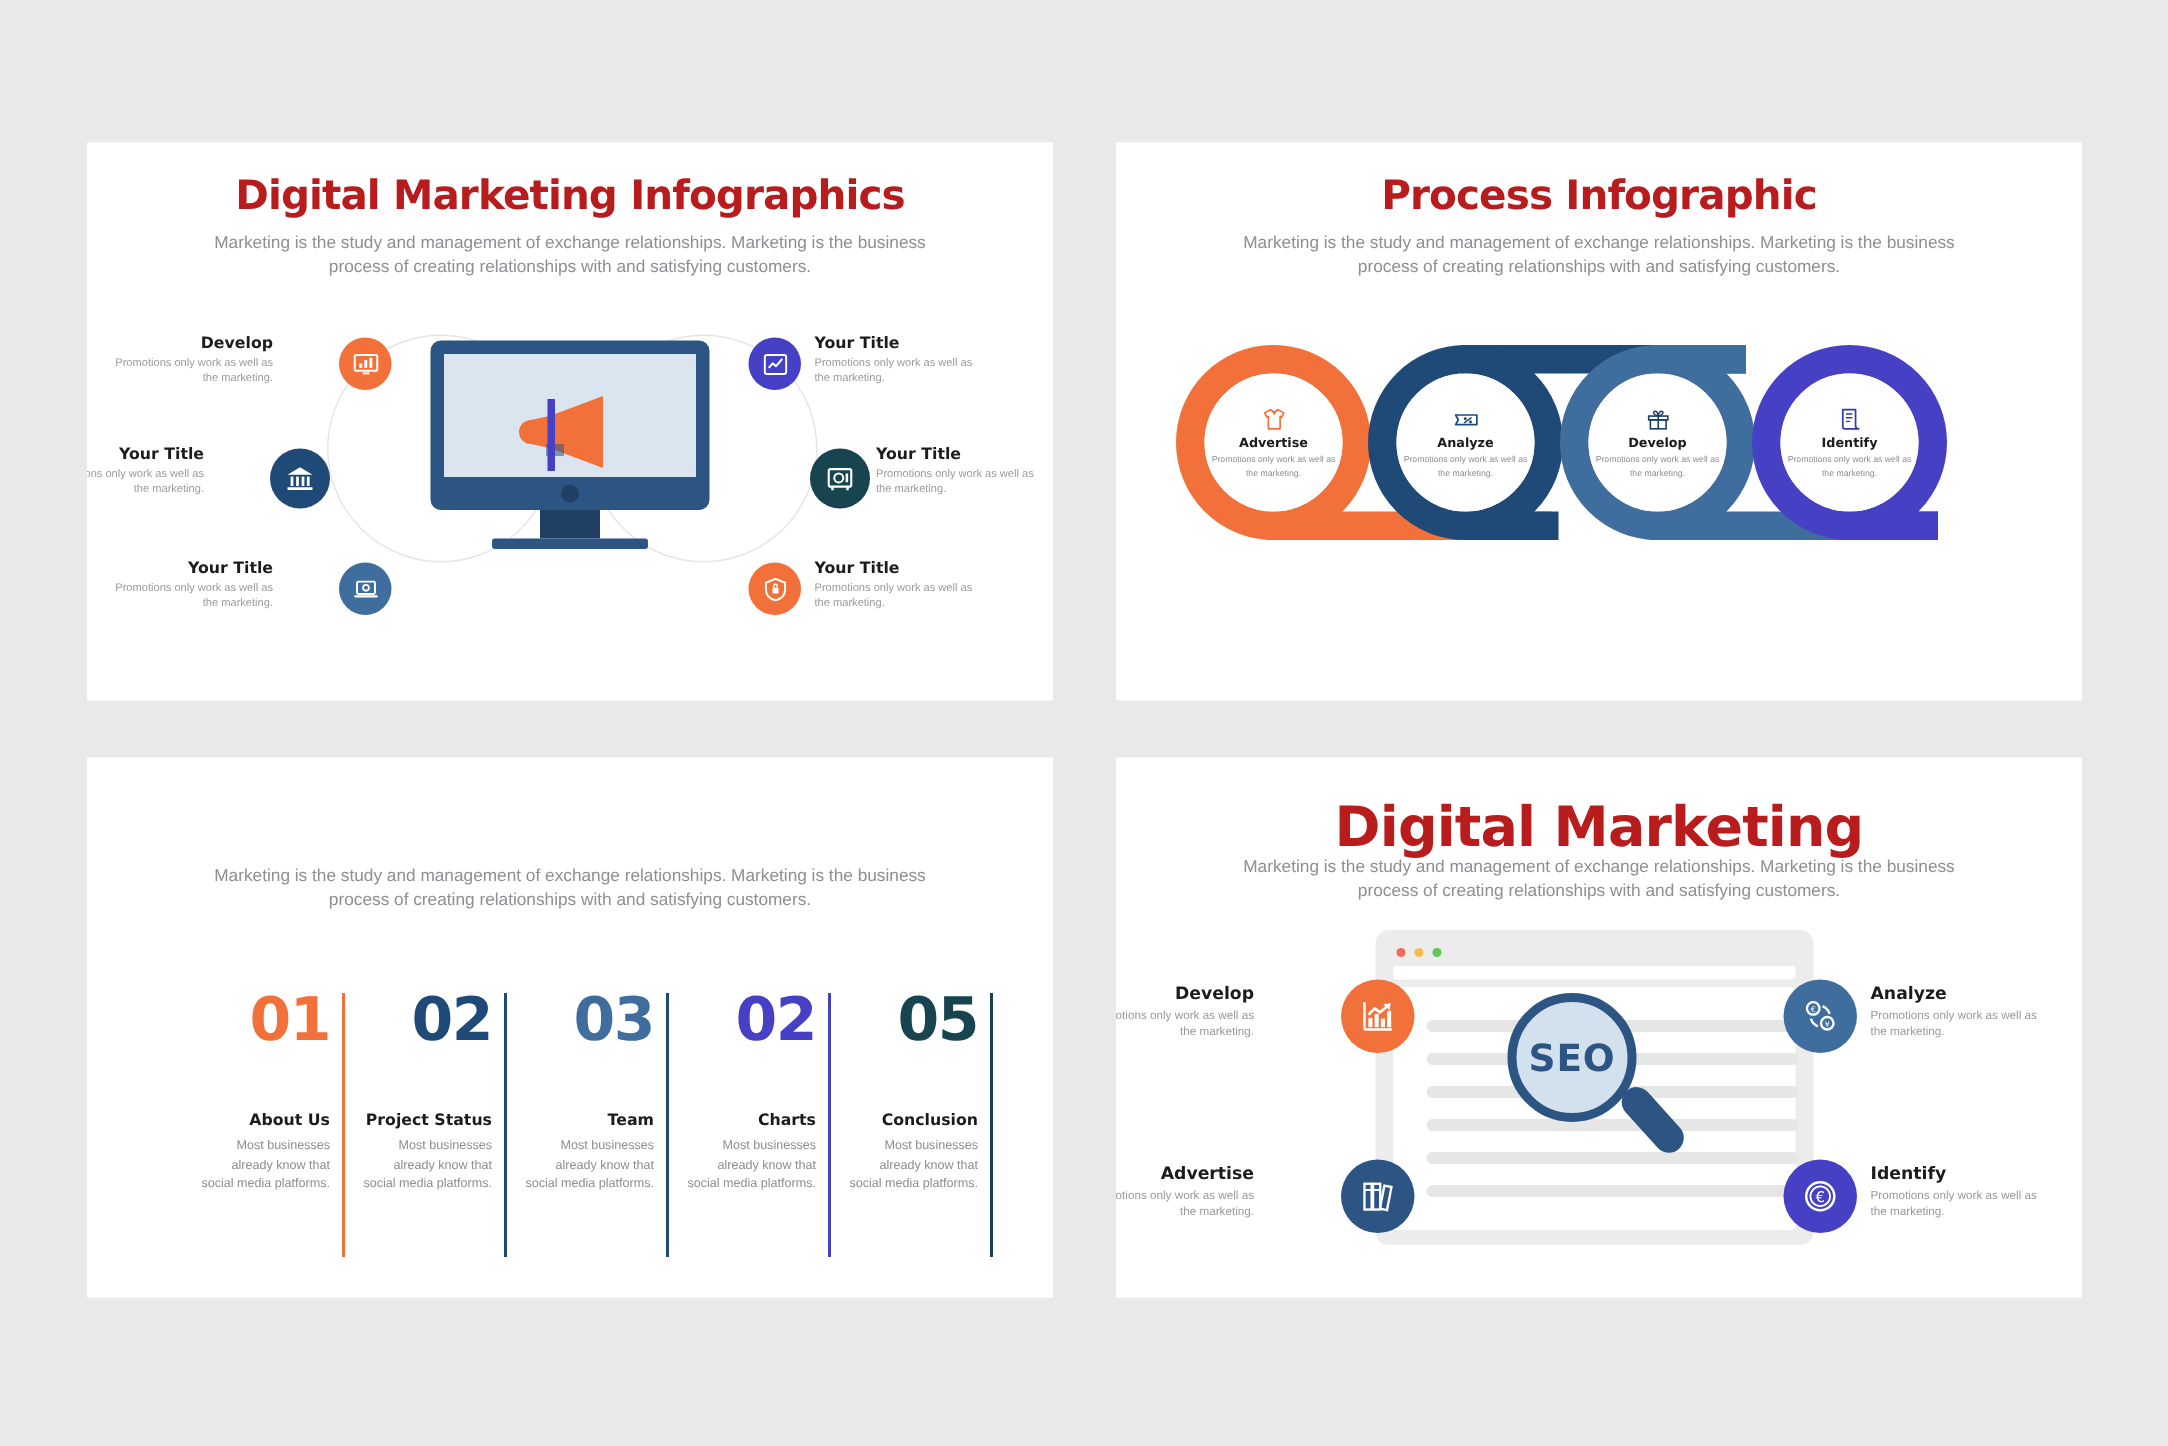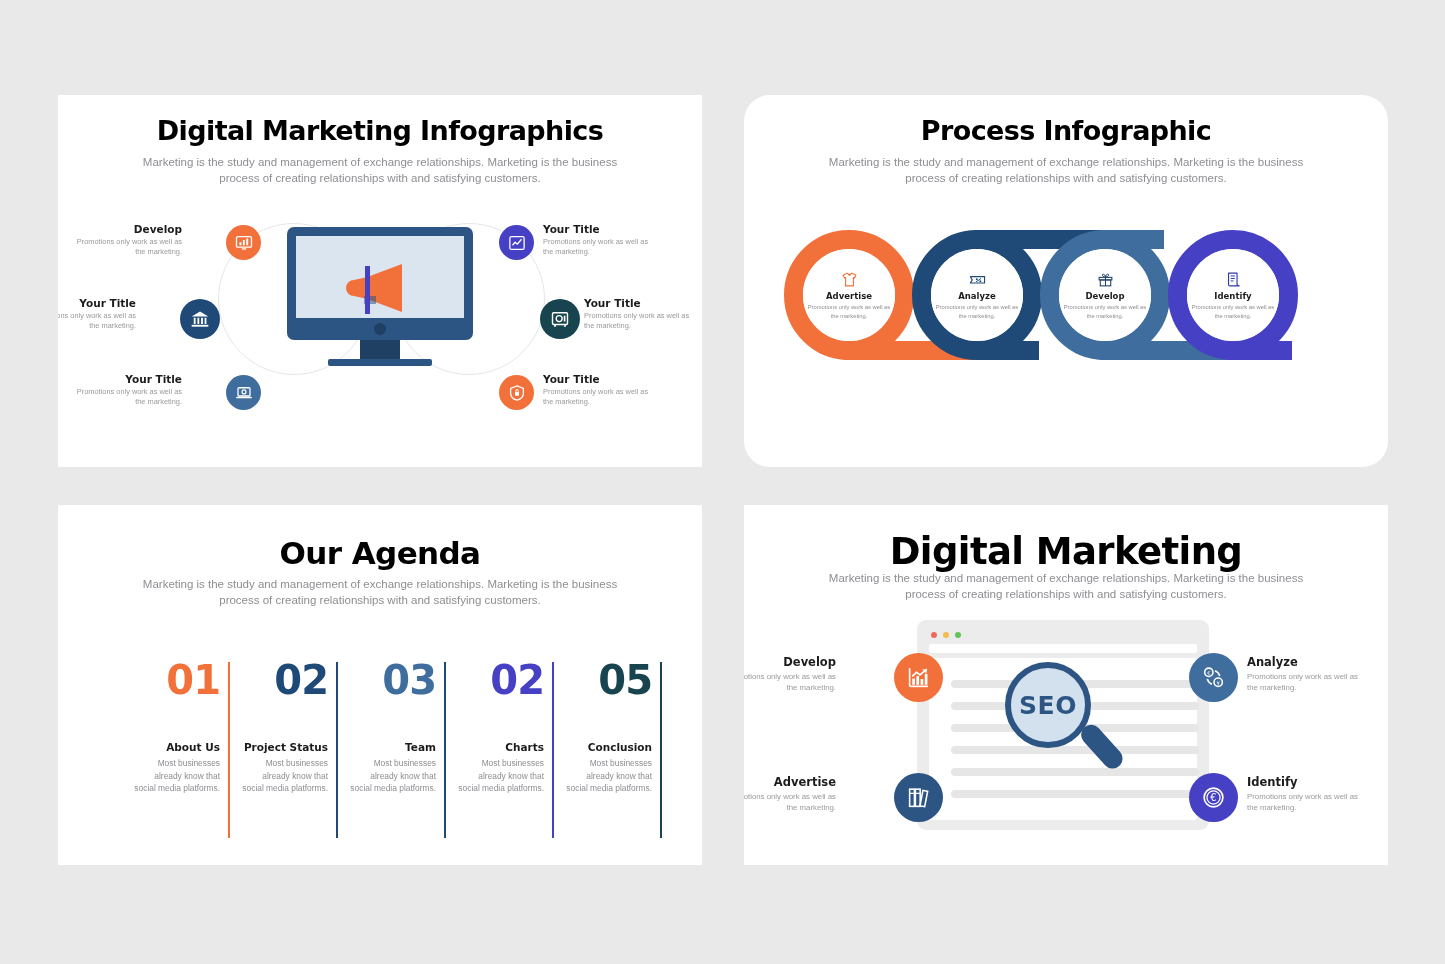--- a/index.html
+++ b/index.html
@@ -10,27 +10,27 @@
     overflow:hidden;
   }
   .canvas{position:relative;width:1445px;height:964px;}
 
   .slide{
     position:absolute;
     background:#ffffff;
     overflow:hidden;
   }
   #slide-1{left:58px;top:95px;width:644px;height:372px;}
-  #slide-2{left:744px;top:95px;width:644px;height:372px;border-radius:26px;}
+  #slide-2{left:744px;top:95px;width:644px;height:372px;}
   #slide-3{left:58px;top:505px;width:644px;height:360px;}
   #slide-4{left:744px;top:505px;width:644px;height:360px;}
 
   .s-title{
     position:absolute;left:0;right:0;text-align:center;
-    font-weight:bold;color:#000000;
+    font-weight:bold;color:#b91c1c;
     font-family:"DejaVu Sans", sans-serif;
     letter-spacing:-0.6px;
   }
   .s-sub{
     position:absolute;left:50%;transform:translateX(-50%);
     text-align:center;color:#8e8e93;line-height:1.35;
   }
 
   
   #slide-1 .s-title{top:20px;font-size:27px;}
@@ -360,21 +360,20 @@
             </svg>
           </div>
           <div class="proc-label">Identify</div>
           <div class="proc-desc">Promotions only work as well as the marketing.</div>
         </div>
       </div>
     </div>
   </div>
 
   <div class="slide" id="slide-3">
-    <div class="s-title">Our Agenda</div>
     <div class="s-sub">Marketing is the study and management of exchange relationships. Marketing is the business process of creating relationships with and satisfying customers.</div>
 
     <div class="agenda">
       <div class="ag-col" style="left:0px;">
         <div class="ag-num" style="color:#f2703a;">01</div>
         <div class="ag-bar" style="background:#f2703a;"></div>
         <div class="ag-name">About Us</div>
         <div class="ag-desc">Most businesses already know that social media platforms.</div>
       </div>
       <div class="ag-col" style="left:108px;">

